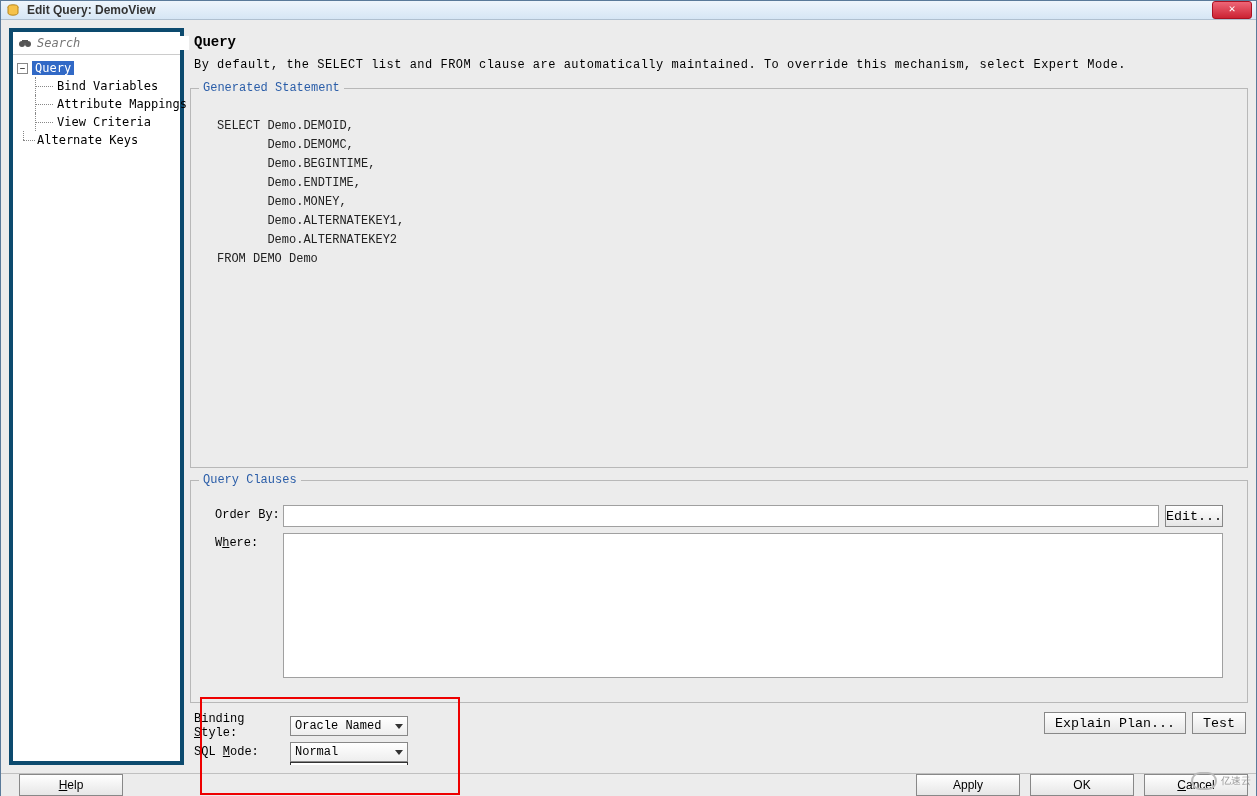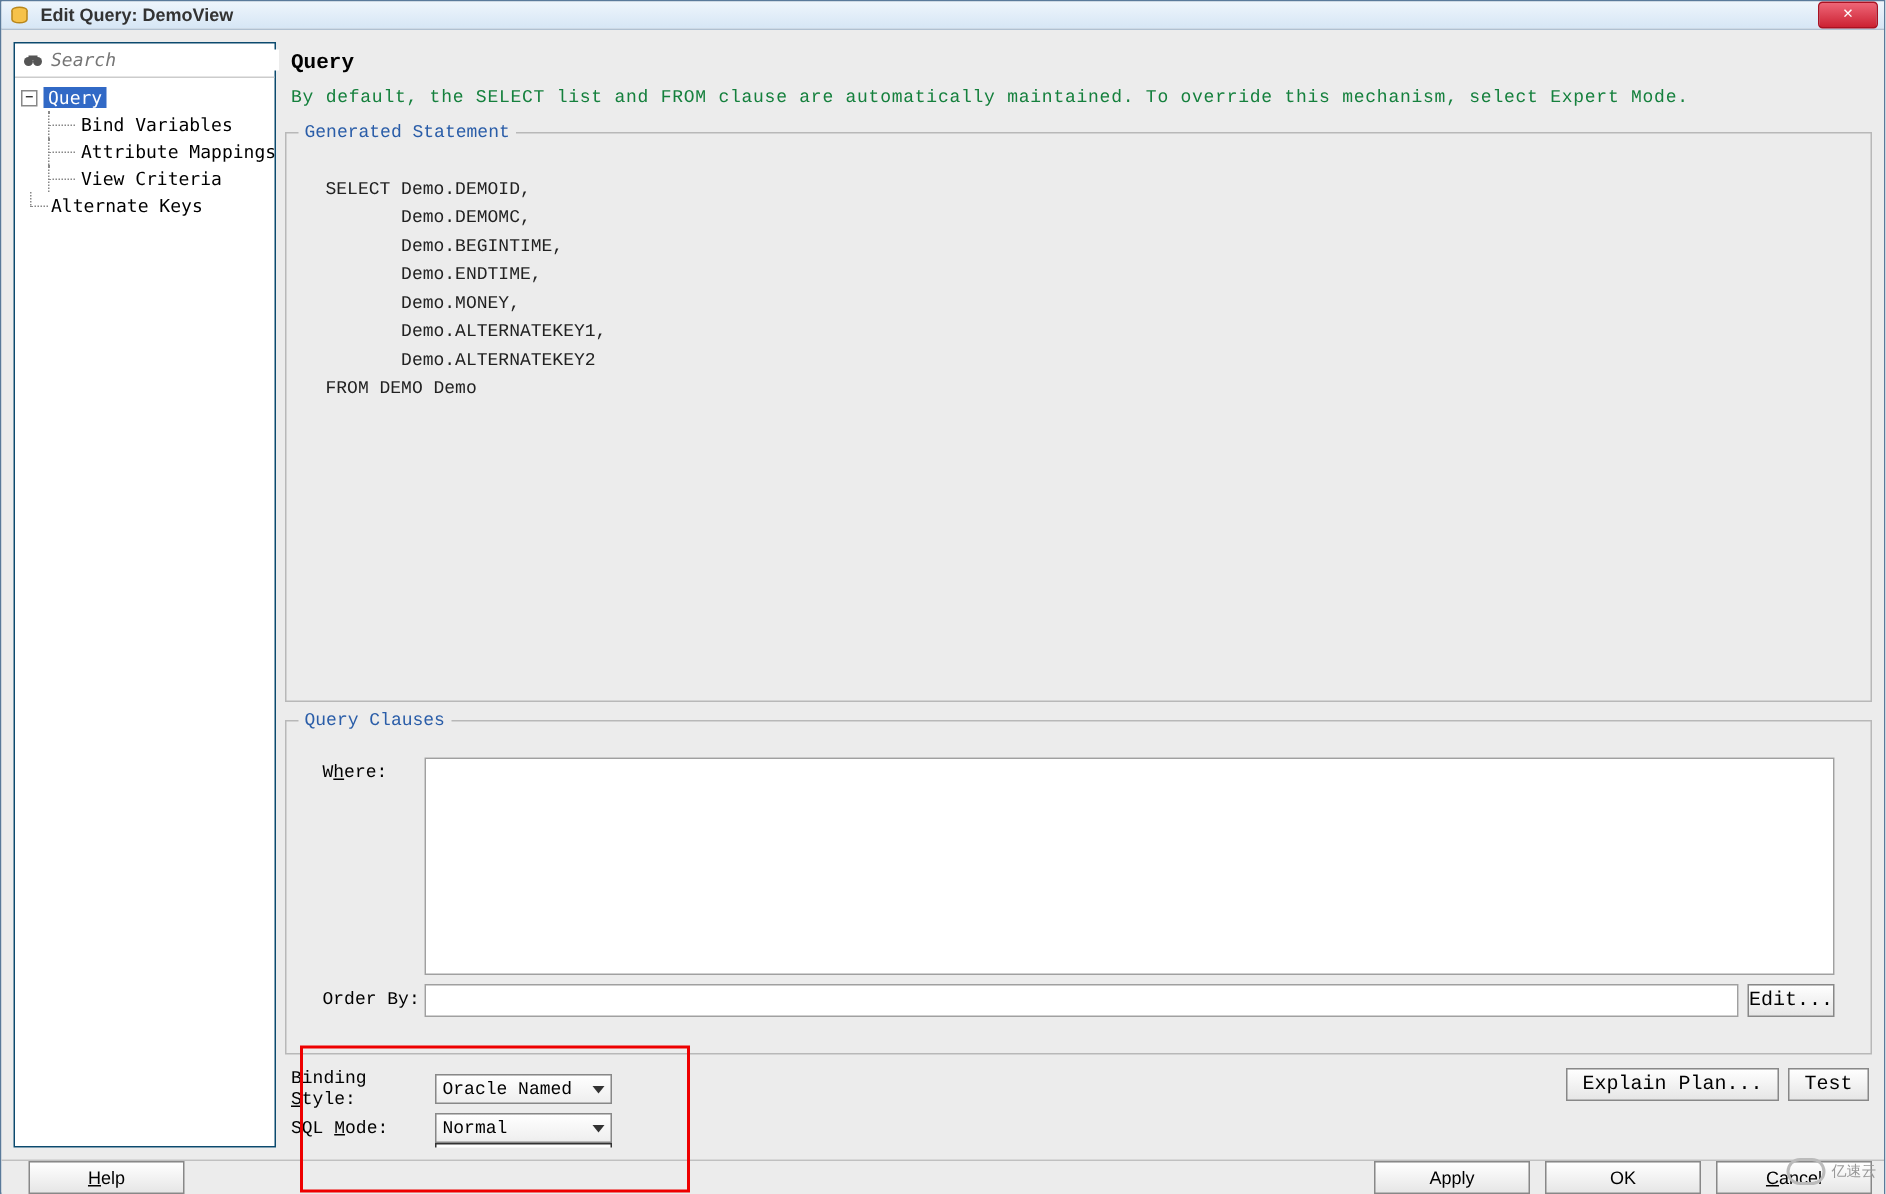--- a/index.html
+++ b/index.html
@@ -3,39 +3,39 @@
 <meta charset="utf-8">
 <style>
 * { box-sizing: border-box; margin: 0; padding: 0; }
 body { font-family: "SimSun", "宋体", monospace; font-size: 12px; background: #f0f0f0; width: 1257px; height: 796px; overflow: hidden; position: relative; }
 .window { width: 1257px; height: 796px; background: #fff; border: 1px solid #5a7a9a; display: flex; flex-direction: column; }
 .titlebar { height: 28px; background: linear-gradient(to bottom, #eef5fc, #d6e6f5); display: flex; align-items: center; padding: 0 4px; border-bottom: 1px solid #b0c0d0; }
 .titlebar .app-icon { width: 16px; height: 16px; margin-right: 6px; display: inline-flex; align-items: center; justify-content: center; }
 .titlebar .title { flex: 1; color: #333; font-family: Tahoma, sans-serif; font-weight: bold; }
 .titlebar .close { width: 40px; height: 18px; background: linear-gradient(to bottom,#e67,#c23); border: 1px solid #a12; border-radius: 3px; color: #fff; font-weight: bold; text-align: center; line-height: 14px; font-size: 11px; cursor: pointer; }
 .content { flex: 1; display: flex; padding: 8px; gap: 6px; height: calc(100% - 28px); background: #ececec; }
-.left-pane { width: 175px; background: #fff; border: 1px solid #0c4a6e; display: flex; flex-direction: column; }
+.left-pane { width: 175px; background: #fff; border: 4px solid #0c4a6e; display: flex; flex-direction: column; }
 .search-row { display: flex; align-items: center; padding: 3px 4px; border-bottom: 1px solid #ccc; }
 .search-row .bino { width: 16px; height: 16px; margin-right: 4px; }
 .search-row input { flex: 1; border: none; outline: none; font-style: italic; color: #888; font-family: inherit; font-size: 12px; }
 .tree { padding: 4px 2px; font-family: "SimSun", monospace; }
 .tree-row { display: flex; align-items: center; height: 18px; white-space: nowrap; }
 .tree-indent0 { padding-left: 2px; }
 .tree-indent1 { padding-left: 42px; position: relative; }
 .tree-indent1::before { content: ""; position: absolute; left: 20px; top: 0; bottom: 0; border-left: 1px dotted #888; }
 .tree-indent1::after { content: ""; position: absolute; left: 20px; top: 9px; width: 18px; border-top: 1px dotted #888; }
 .tree-indent0b { padding-left: 22px; position: relative; }
 .tree-indent0b::before { content: ""; position: absolute; left: 8px; top: 0; height: 9px; border-left: 1px dotted #888; }
 .tree-indent0b::after { content: ""; position: absolute; left: 8px; top: 9px; width: 12px; border-top: 1px dotted #888; }
 .expander { width: 11px; height: 11px; border: 1px solid #888; background: #fff; text-align: center; line-height: 9px; font-size: 9px; margin-right: 4px; cursor: pointer; }
 .sel { background: #3169c6; color: #fff; padding: 0 3px; }
 .right-pane { flex: 1; background: #ececec; display: flex; flex-direction: column; position: relative; }
 .right-inner { flex: 1; overflow: hidden; display: flex; flex-direction: column; }
 .page-title { font-size: 14px; font-weight: bold; padding: 6px 4px 8px; font-family: "Courier New", monospace; }
-.page-desc { padding: 0 4px 10px; color: #15803d; font-family: "Courier New", monospace; letter-spacing: 0.5px; }
+.page-desc { padding: 0 4px 10px; color: #000000; font-family: "Courier New", monospace; letter-spacing: 0.5px; }
 .fieldset { border: 1px solid #b8b8b8; margin: 6px 0; padding: 24px; position: relative; }
 .fieldset .legend { position: absolute; top: -8px; left: 8px; background: #ececec; padding: 0 4px; color: #2a5da8; font-family: "Courier New", monospace; }
 .sql-text { font-family: "Courier New", monospace; white-space: pre; color: #222; line-height: 19px; padding: 4px 2px; height: 330px; }
 .clauses-body { display: flex; flex-direction: column; gap: 6px; }
 .clause-row { display: flex; align-items: flex-start; }
 .clause-label { width: 68px; font-family: "Courier New", monospace; padding-top: 3px; }
 .clause-label .ul { text-decoration: underline; }
 .where-ta { flex: 1; height: 145px; border: 1px solid #a0a0a0; background: #fff; resize: none; font-family: inherit; }
 .orderby-in { flex: 1; height: 22px; border: 1px solid #a0a0a0; background: #fff; font-family: inherit; }
 .edit-btn { width: 58px; height: 22px; margin-left: 6px; background: linear-gradient(#fff,#e6e6e6); border: 1px solid #888; font-family: "Courier New", monospace; cursor: pointer; }
@@ -119,27 +119,27 @@
        Demo.MONEY, 
        Demo.ALTERNATEKEY1, 
        Demo.ALTERNATEKEY2
 FROM DEMO Demo</div>
         </div>
 
         <div class="fieldset">
           <span class="legend">Query Clauses</span>
           <div class="clauses-body">
             <div class="clause-row">
-              <div class="clause-label"><span>W</span><span class="ul">h</span><span>ere:</span></div>
-              <textarea class="where-ta" style=""></textarea>
-            </div>
-            <div class="clause-row">
               <div class="clause-label">Order By:</div>
               <input class="orderby-in" value="" style="">
               <button class="edit-btn"><span class="ul">E</span><span>dit...</span></button>
+            </div>
+            <div class="clause-row">
+              <div class="clause-label"><span>W</span><span class="ul">h</span><span>ere:</span></div>
+              <textarea class="where-ta" style=""></textarea>
             </div>
           </div>
         </div>
 
         <div class="bottom-opts">
           <div class="opt-row">
             <div class="opt-label"><span>Binding </span><span class="ul">S</span><span>tyle:</span></div>
             <div class="combo">
               <span>Oracle Named</span>
               <span class="arrow"></span>

